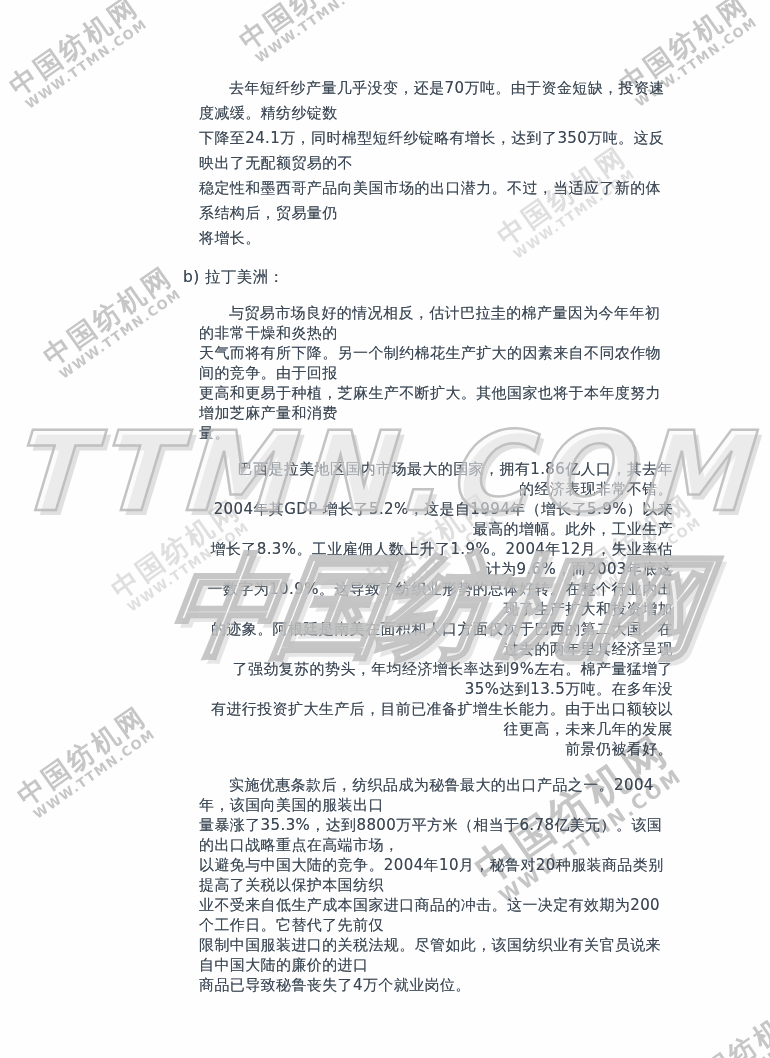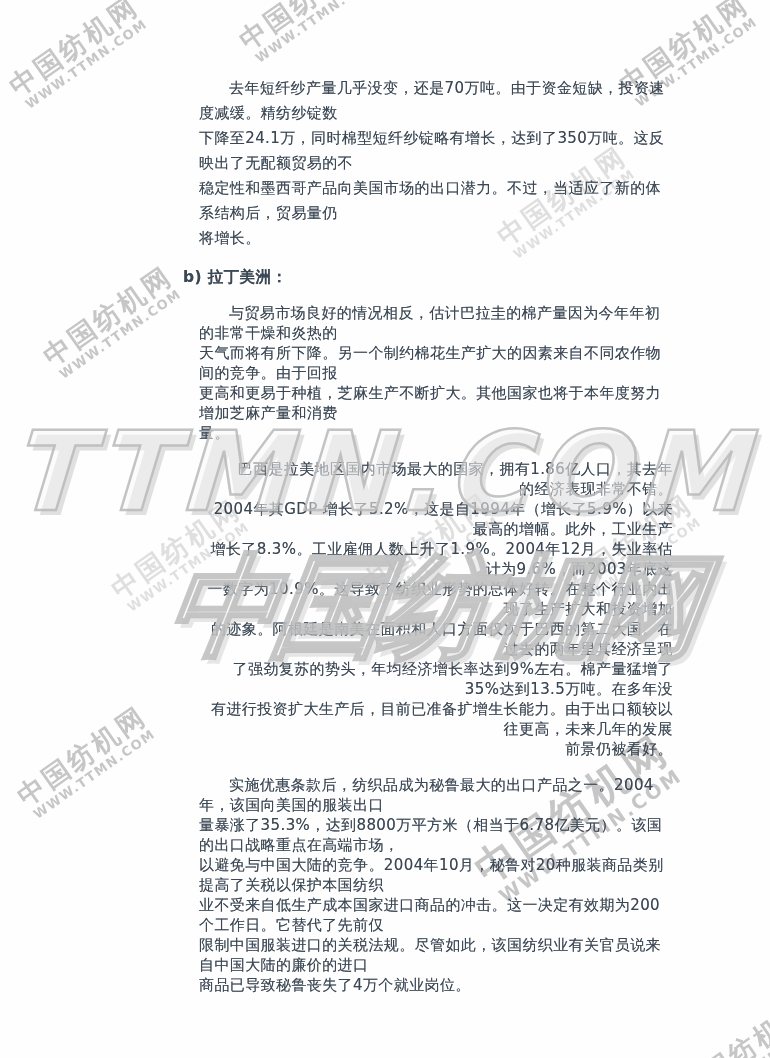--- a/index.html
+++ b/index.html
@@ -16,21 +16,21 @@
     color:#3b4754; z-index:2;
   }
   .para {
     font-size:15px; line-height:20px; margin:16px;
     white-space:pre-line; text-indent:2em;
     letter-spacing:0.4px;
     text-shadow:0 0 0.6px rgba(59,71,84,0.55);
   }
   .para.p-top { line-height:25px; }
   .heading {
-    font-weight:bold; font-size:15.5px; line-height:20px;
+    font-weight:normal; font-size:15.5px; line-height:20px;
     margin:16px 0 12px 0; letter-spacing:0.4px;
     text-shadow:0 0 0.6px rgba(59,71,84,0.55);
   }
   .mt16 { margin-top:16px; }
   .mt15 { margin-top:15px;text-align:right; }
 
   
   .wm {
     position:absolute; z-index:1; text-align:center; color:#c6c6c6;
     transform:translate(-50%,-50%) rotate(-35deg);

